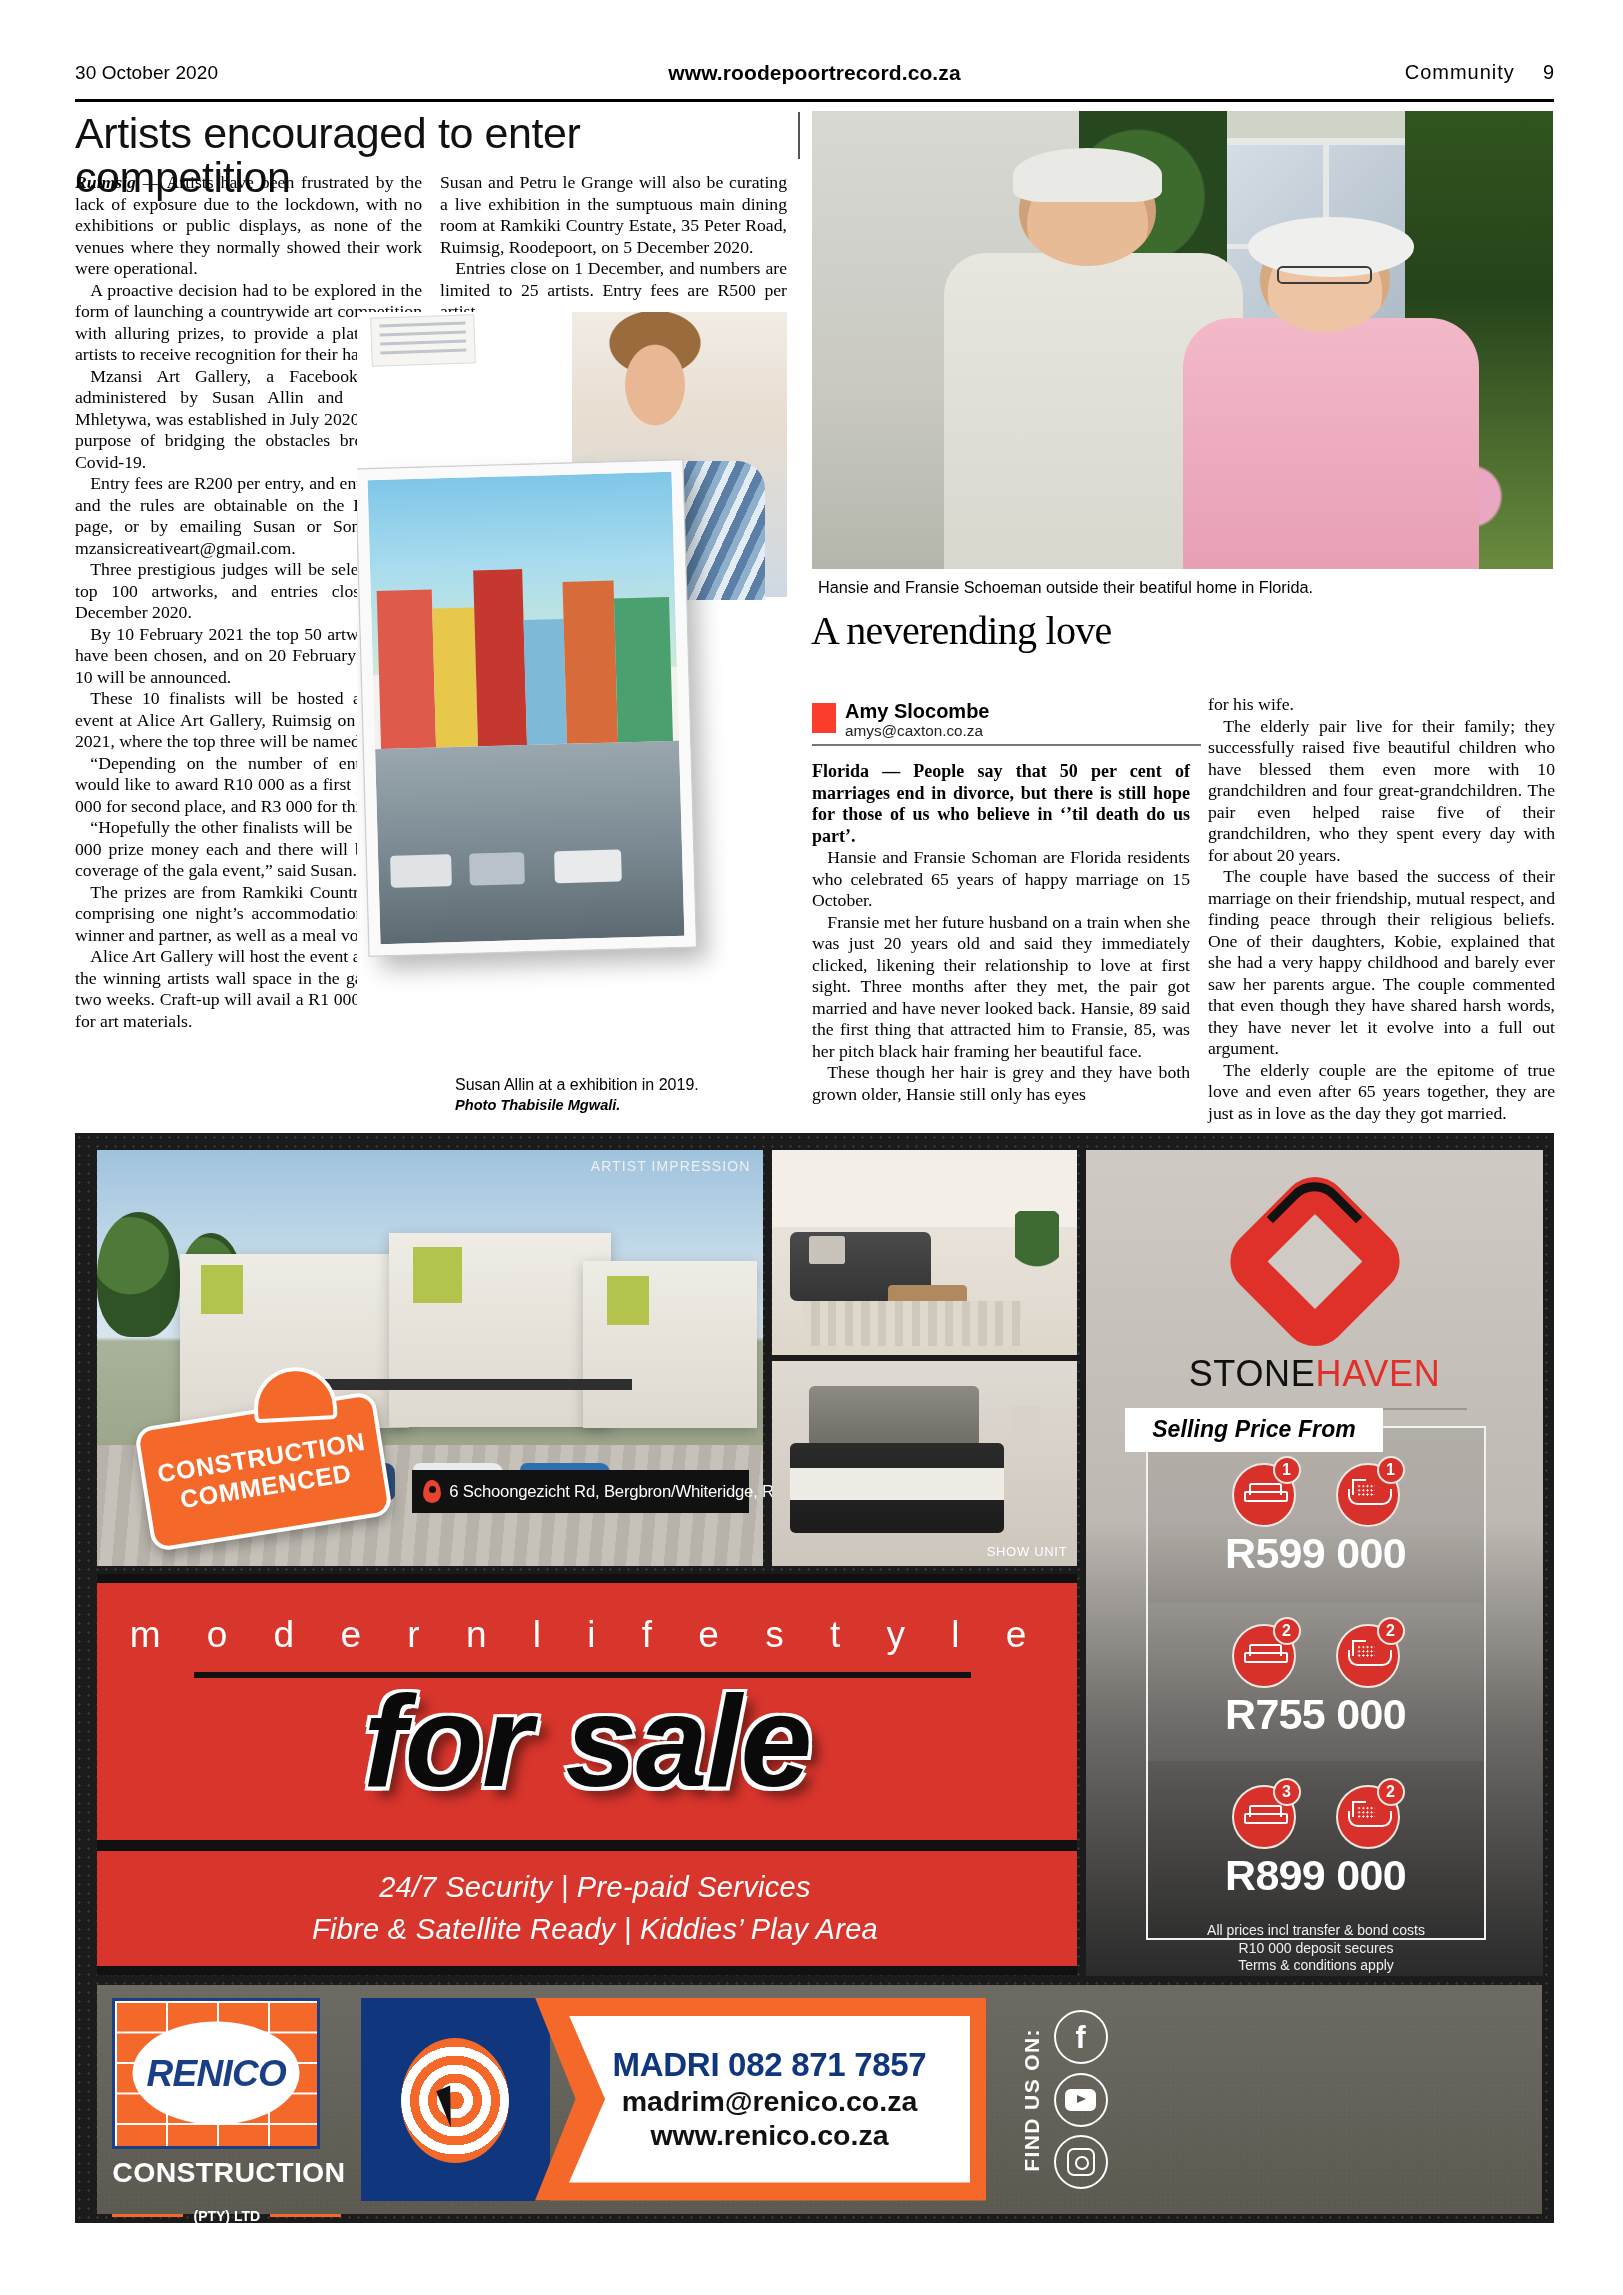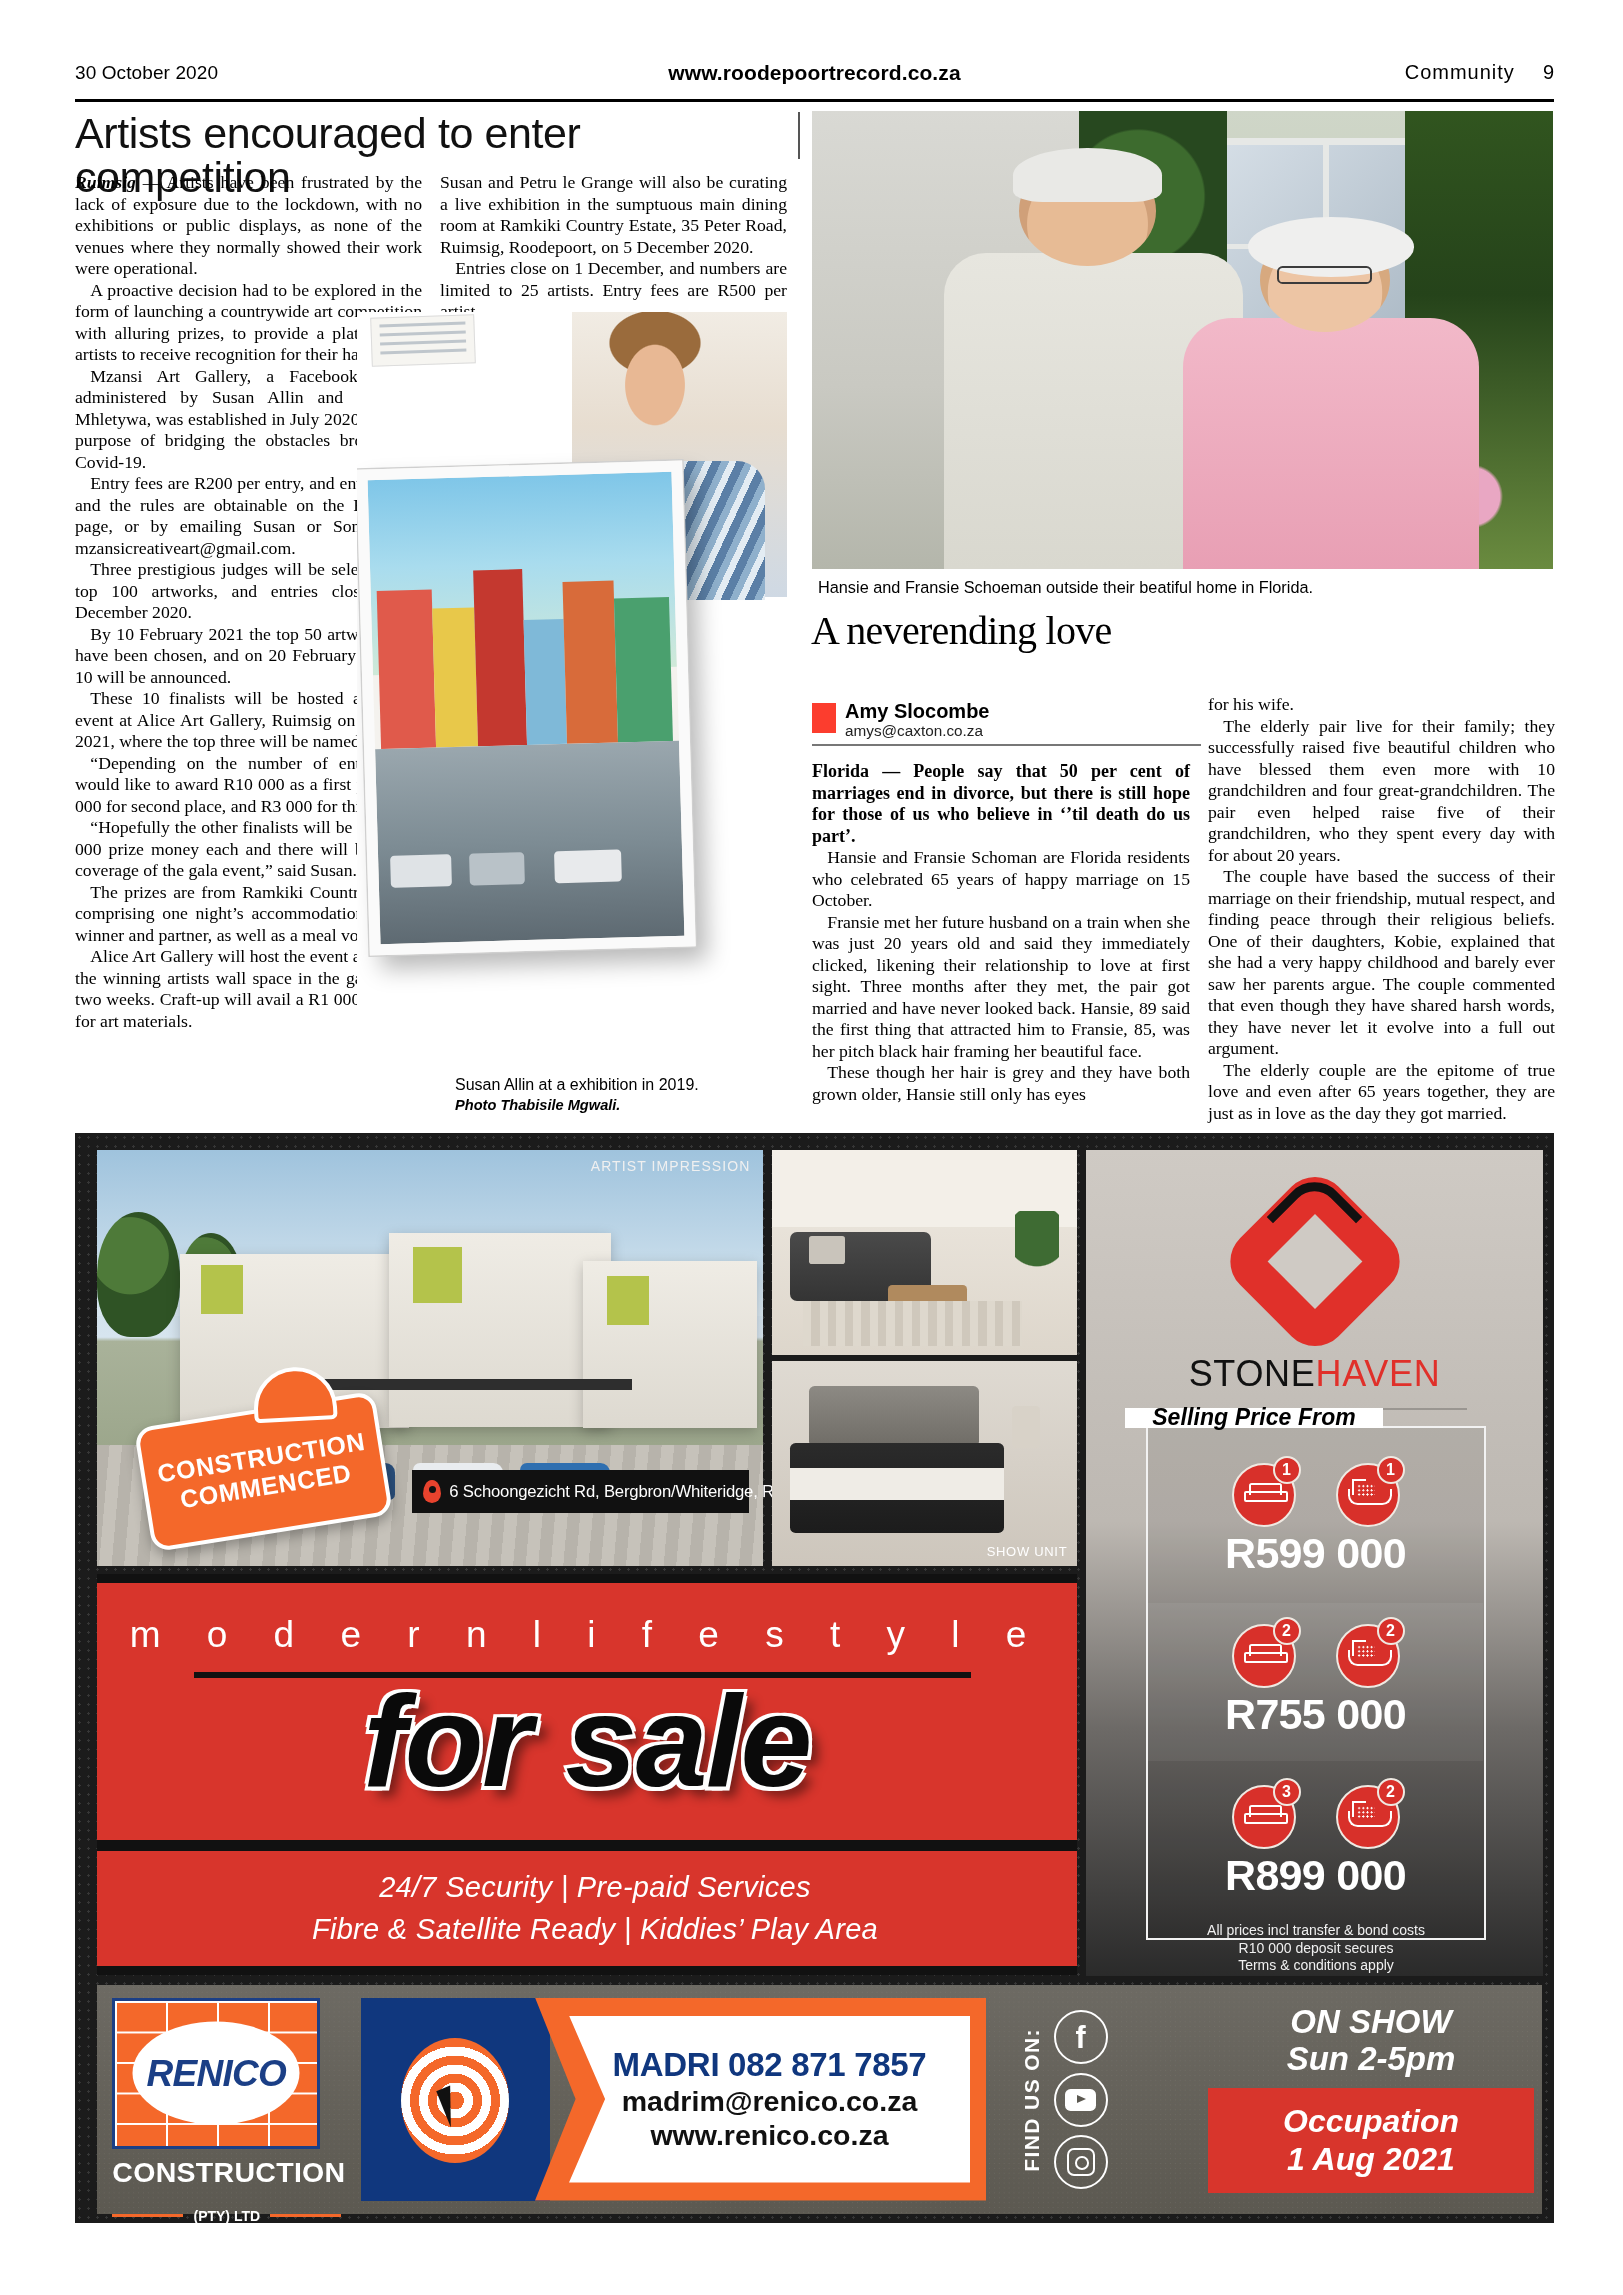--- a/index.html
+++ b/index.html
@@ -232,21 +232,21 @@
     background:#cfcac4;transform:rotate(0deg);}
   .sh-logo .ring{position:absolute;left:4.2px;top:4.2px;width:130px;height:130px;border-radius:32px;
     border:9.7px solid #111;transform:rotate(45deg);clip-path:polygon(0 0,52% 0,52% 52%,0 52%);}
   .sh-word{position:absolute;left:50%;top:203px;transform:translateX(-50%);
     font-family:"Liberation Sans",sans-serif;font-size:36px;letter-spacing:0.7px;white-space:nowrap;}
   .sh-word .a{color:#111;} .sh-word .b{color:#e0302a;}
   .sh-rule{position:absolute;left:76px;top:258px;width:305px;height:2.1px;background:#9a9691;}
 
   .price-box{position:absolute;left:60px;top:276px;width:340px;height:514px;
     border:2.8px solid #f2f2f2;background:rgba(0,0,0,.08);}
-  .price-tag{position:absolute;left:39px;top:258px;width:258px;height:20px;background:#fff;
+  .price-tag{position:absolute;left:39px;top:258px;width:258px;height:44px;background:#fff;
     display:flex;align-items:center;justify-content:center;
     font-family:"Liberation Sans",sans-serif;font-weight:bold;font-style:italic;font-size:23px;letter-spacing:0.1px;}
   .price-row{position:absolute;left:62px;width:335px;height:158px;display:flex;flex-direction:column;
     align-items:center;justify-content:center;gap:2.8px;}
   .pr1{top:292px;}
   .pr2{top:453px;background:rgba(255,255,255,.06);}
   .pr3{top:614px;}
   .icons{display:flex;gap:40px;}
   .ic{position:relative;width:64px;height:64px;border-radius:50%;background:#d8302a;
     border:2.8px solid #efe9e2;display:flex;align-items:center;justify-content:center;}
@@ -611,27 +611,17 @@
           <div class="soc">f</div>
           <div class="soc">
               <span class="yt"></span>
             </div>
           <div class="soc">
               <span class="ig"></span>
             </div>
         </div>
       </div>
 
-      <div class="onshow">
-        <div class="t">
-          <div>ON SHOW</div>
-          <div>Sun 2-5pm</div>
-        </div>
-        <div class="occ">
-          <div>Occupation</div>
-          <div>1 Aug 2021</div>
-        </div>
-      </div>
     </div>
 
   </div>
 </div>
 
 
 </body></html>

